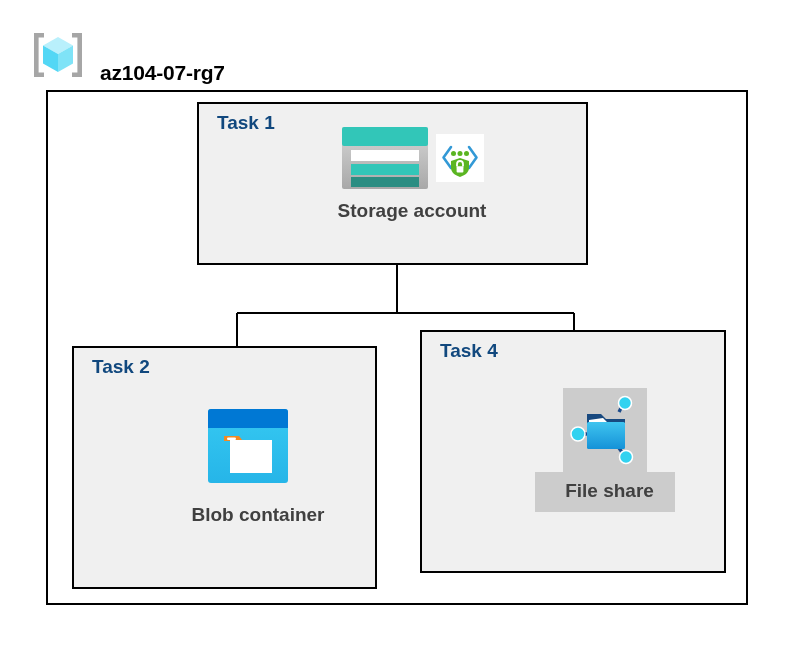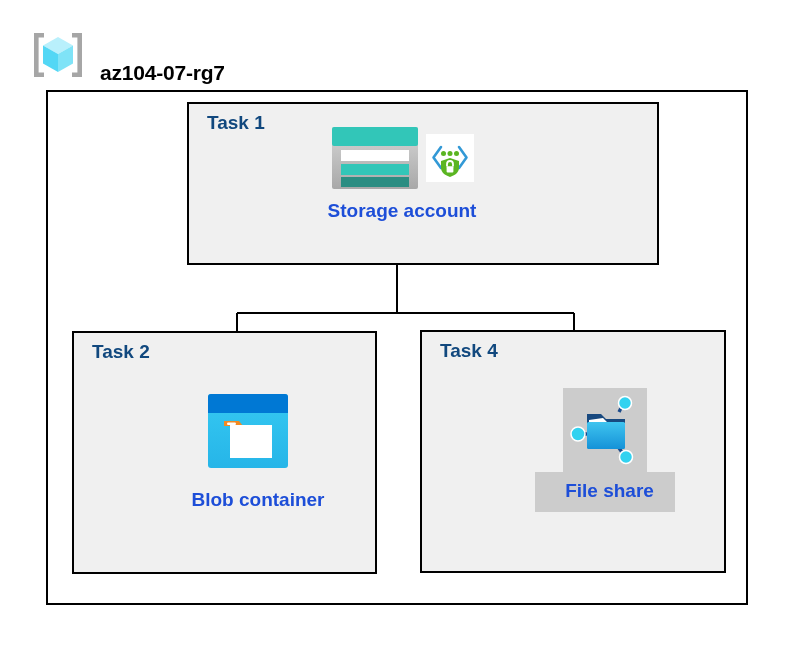--- a/index.html
+++ b/index.html
@@ -57,22 +57,22 @@
     box-sizing: border-box;
   }
 
   
   .task-box {
     position: absolute;
     background: #f0f0f0;
     border: 2px solid #000000;
     box-sizing: border-box;
   }
-  #task-1 { left: 187px; top: 102px; width: 472px; height: 163px; padding-left: 36px; }
-  #task-2 { left:  72px; top: 331px; width: 305px; height: 243px; }
+  #task-1 { left: 197px; top: 102px; width: 391px; height: 163px; padding-left: 36px; }
+  #task-2 { left:  72px; top: 346px; width: 305px; height: 243px; }
   #task-3 { left: 420px; top: 330px; width: 306px; height: 243px; }
 
   .task-label {
     position: absolute;
     left: 18px;
     top: 8px;
     font-size: 19px;
     font-weight: bold;
     color: #11487e;
     white-space: nowrap;
@@ -81,21 +81,21 @@
   
   .node {
     position: absolute;
     display: flex;
     flex-direction: column;
     align-items: center;
   }
   .node-caption {
     font-size: 19px;
     font-weight: bold;
-    color: #1d4ed8;
+    color: #404040;
     white-space: nowrap;
     text-align: center;
   }
   .node-icon-wrap {
     display: flex;
     align-items: center;
     justify-content: center;
   }
 
   

